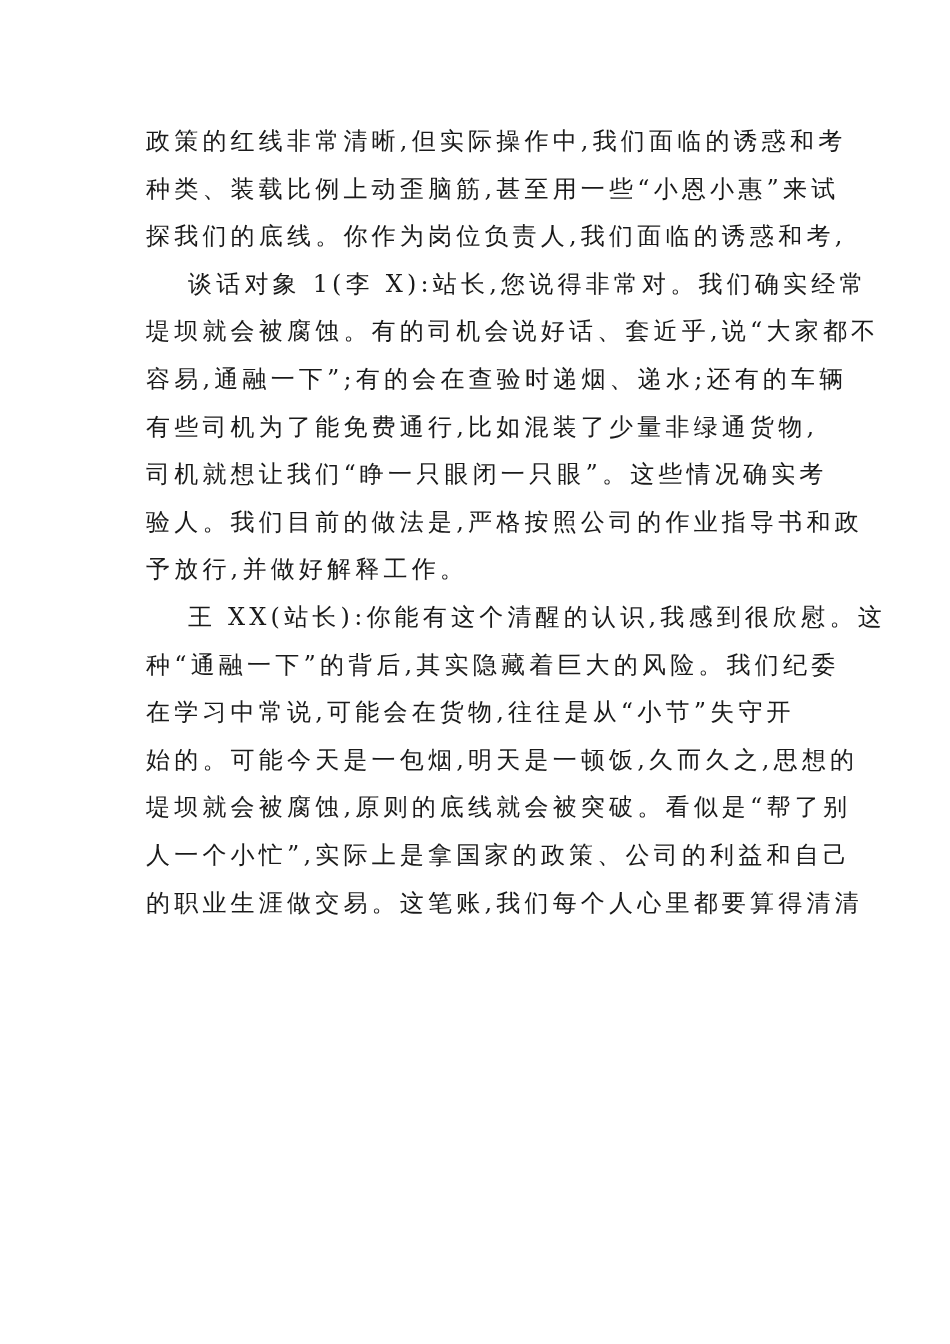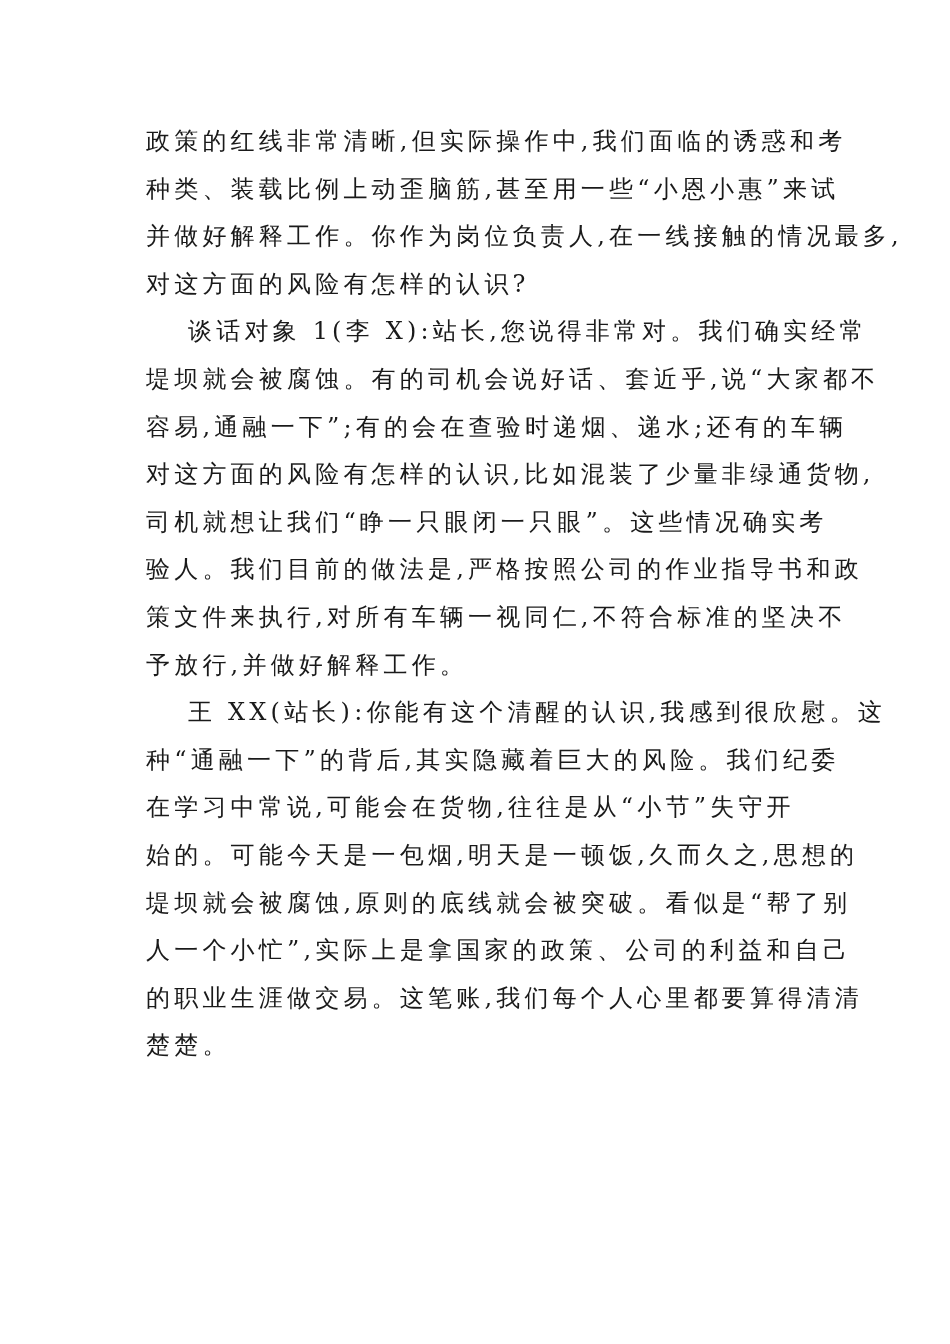--- a/index.html
+++ b/index.html
@@ -43,40 +43,37 @@
   </style>
 </head>
 <body>
 
 <div class="page">
   <div class="content">
 
     <div>
       <span class="line">政策的红线非常清晰,但实际操作中,我们面临的诱惑和考</span>
       <span class="line">种类、装载比例上动歪脑筋,甚至用一些“小恩小惠”来试</span>
-      <span class="line">并做好解释工作。你作为岗位负责人,在一线接触的情况最多,</span>
-      <span class="line">对这方面的风险有怎样的认识?</span>
+      <span class="line">探我们的底线。你作为岗位负责人,我们面临的诱惑和考,</span>
     </div>
 
     <div>
       <span class="line indent">谈话对象 1(李 X):站长,您说得非常对。我们确实经常</span>
       <span class="line">堤坝就会被腐蚀。有的司机会说好话、套近乎,说“大家都不</span>
       <span class="line">容易,通融一下”;有的会在查验时递烟、递水;还有的车辆</span>
-      <span class="line">对这方面的风险有怎样的认识,比如混装了少量非绿通货物,</span>
+      <span class="line">有些司机为了能免费通行,比如混装了少量非绿通货物,</span>
       <span class="line">司机就想让我们“睁一只眼闭一只眼”。这些情况确实考</span>
       <span class="line">验人。我们目前的做法是,严格按照公司的作业指导书和政</span>
-      <span class="line">策文件来执行,对所有车辆一视同仁,不符合标准的坚决不</span>
       <span class="line">予放行,并做好解释工作。</span>
     </div>
 
     <div>
       <span class="line indent">王 XX(站长):你能有这个清醒的认识,我感到很欣慰。这</span>
       <span class="line">种“通融一下”的背后,其实隐藏着巨大的风险。我们纪委</span>
       <span class="line">在学习中常说,可能会在货物,往往是从“小节”失守开</span>
       <span class="line">始的。可能今天是一包烟,明天是一顿饭,久而久之,思想的</span>
       <span class="line">堤坝就会被腐蚀,原则的底线就会被突破。看似是“帮了别</span>
       <span class="line">人一个小忙”,实际上是拿国家的政策、公司的利益和自己</span>
       <span class="line">的职业生涯做交易。这笔账,我们每个人心里都要算得清清</span>
-      <span class="line">楚楚。</span>
     </div>
 
   </div>
 </div>
 
 </body></html>

